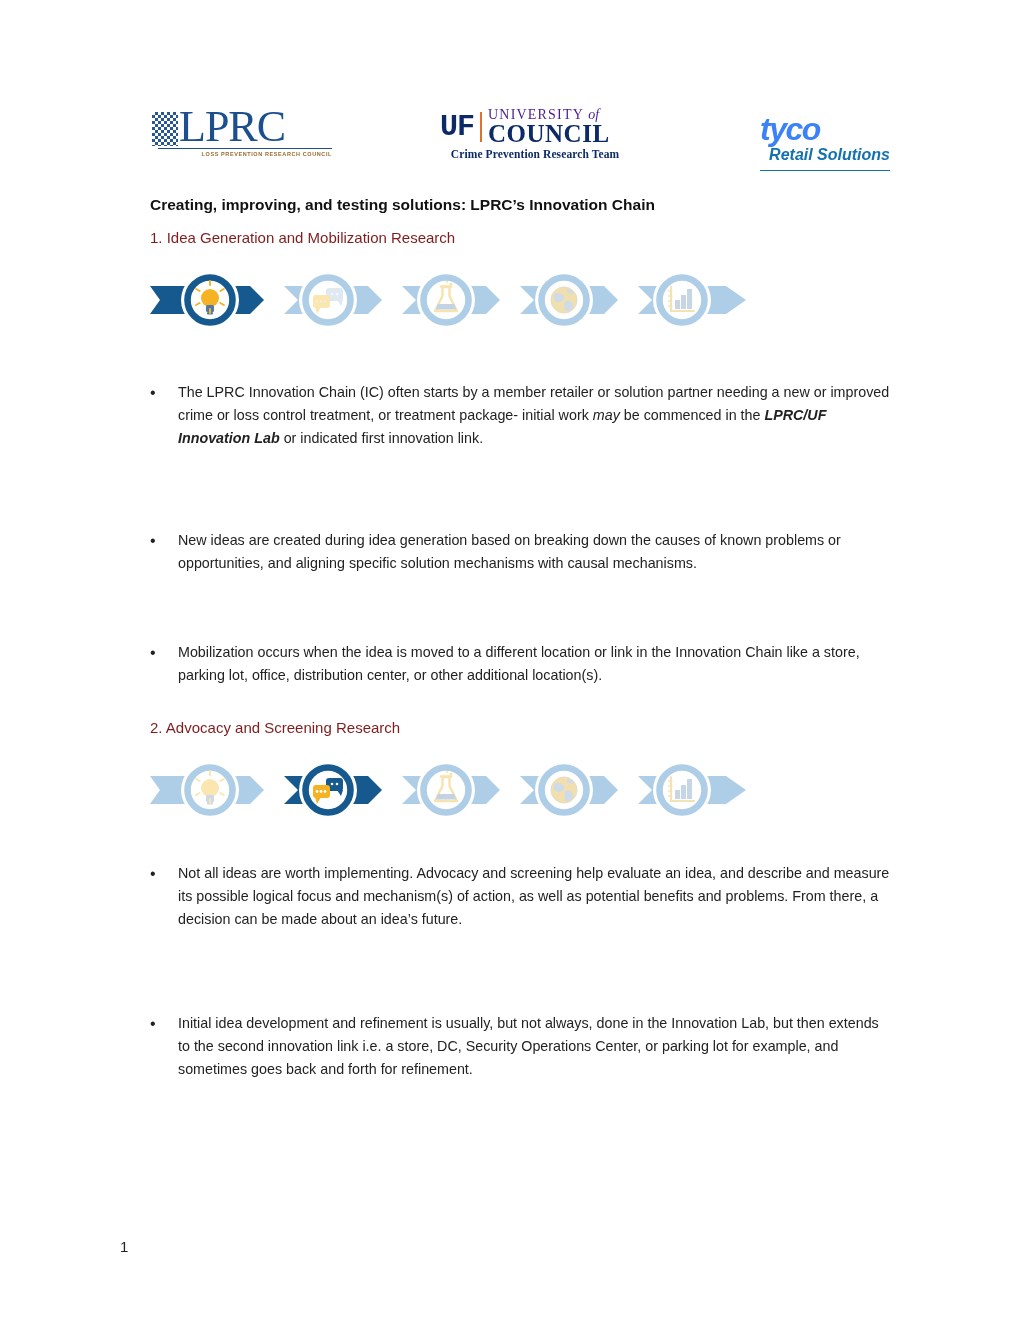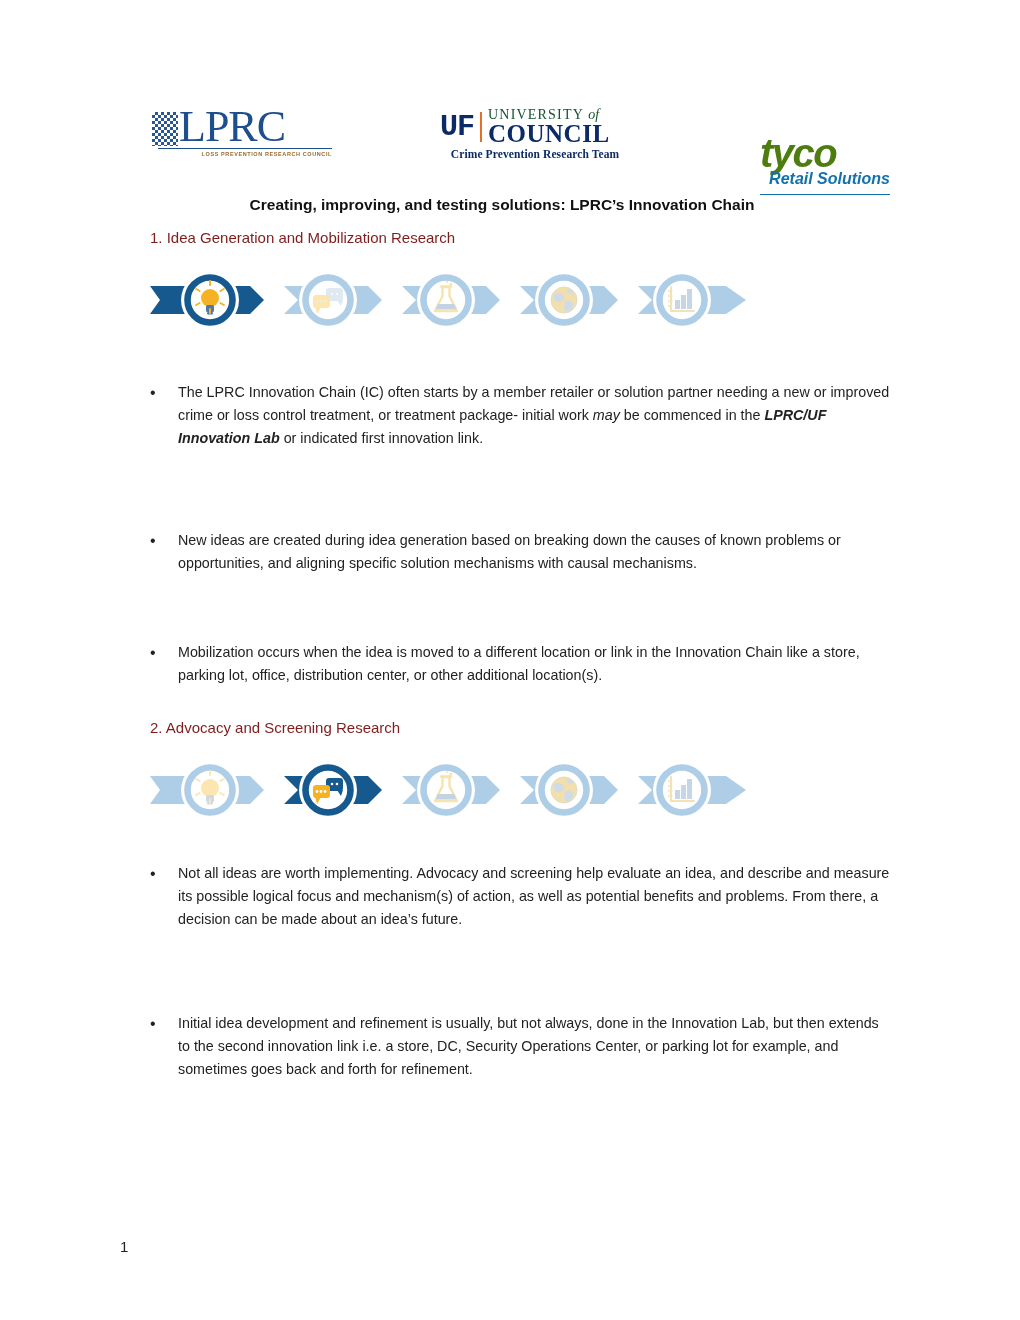--- a/index.html
+++ b/index.html
@@ -81,21 +81,21 @@
   .uf-bar {
     width: 2px;
     height: 30px;
     background: #e0712a;
     margin: 0 6px;
   }
   .uf-words { line-height: 1; }
   .uf-univ {
     font-family: "Liberation Serif", serif;
     font-size: 14px;
-    color: #14532d;
+    color: #4c1d95;
     letter-spacing: 1.2px;
   }
   .uf-univ i { font-style: italic; letter-spacing: 0; }
   .uf-florida {
     font-family: "Liberation Serif", serif;
     font-weight: bold;
     font-size: 25px;
     color: #0c2a66;
     letter-spacing: .5px;
     line-height: 24px;
@@ -109,45 +109,44 @@
     margin-top: 2px;
     letter-spacing: .1px;
   }
 
   
   .logo-tyco { left: 760px; top: 14px; width: 130px; height: 56px; }
   .tyco-word {
     font-family: "Liberation Sans", sans-serif;
     font-weight: bold;
     font-style: italic;
-    font-size: 40px;
-    color: #4d7c0f;
+    font-size: 32px;
+    color: #3b82f6;
     letter-spacing: -1.5px;
     line-height: 30px;
-    margin-top: 24px;
   }
   .tyco-sub {
     font-family: "Liberation Sans", sans-serif;
     font-weight: bold;
     font-style: italic;
     font-size: 16px;
     color: #1371ad;
     text-align: right;
     border-bottom: 1.5px solid #1371ad;
     padding-bottom: 6px;
     margin-top: 2px;
   }
 
   
   .doc-title {
     position: absolute;
-    left: 142px;
+    left: 150px;
     top: 196px;
     width: 720px;
-    text-align: center;
+    text-align: left;
     font-size: 15.5px;
     font-weight: bold;
     color: #111111;
   }
   .section-heading {
     position: absolute;
     left: 150px;
     font-size: 15px;
     color: #7f1d1d;
   }

